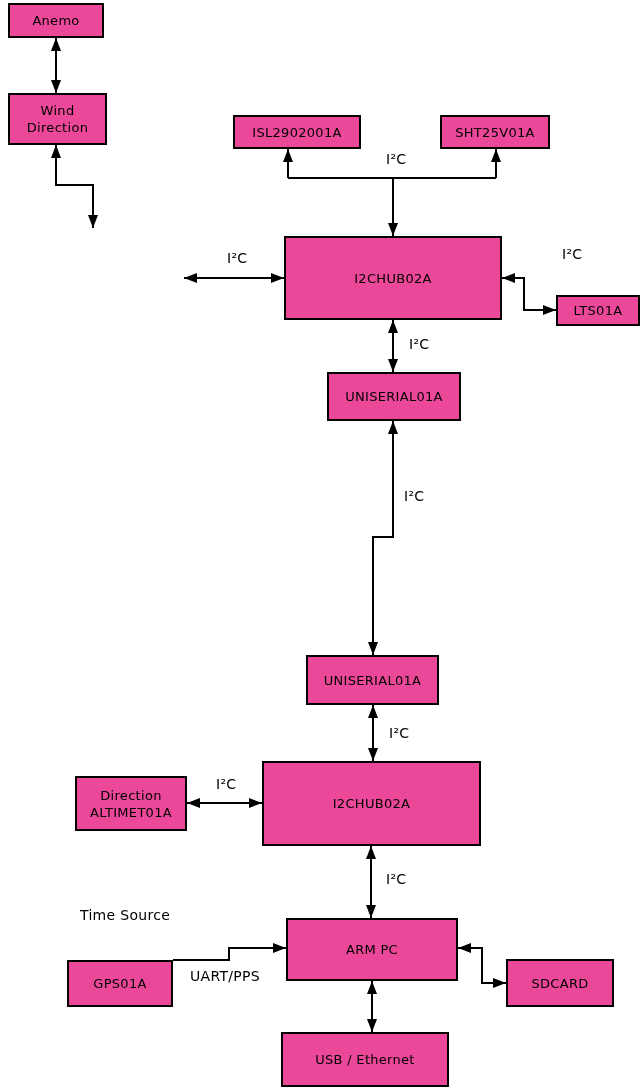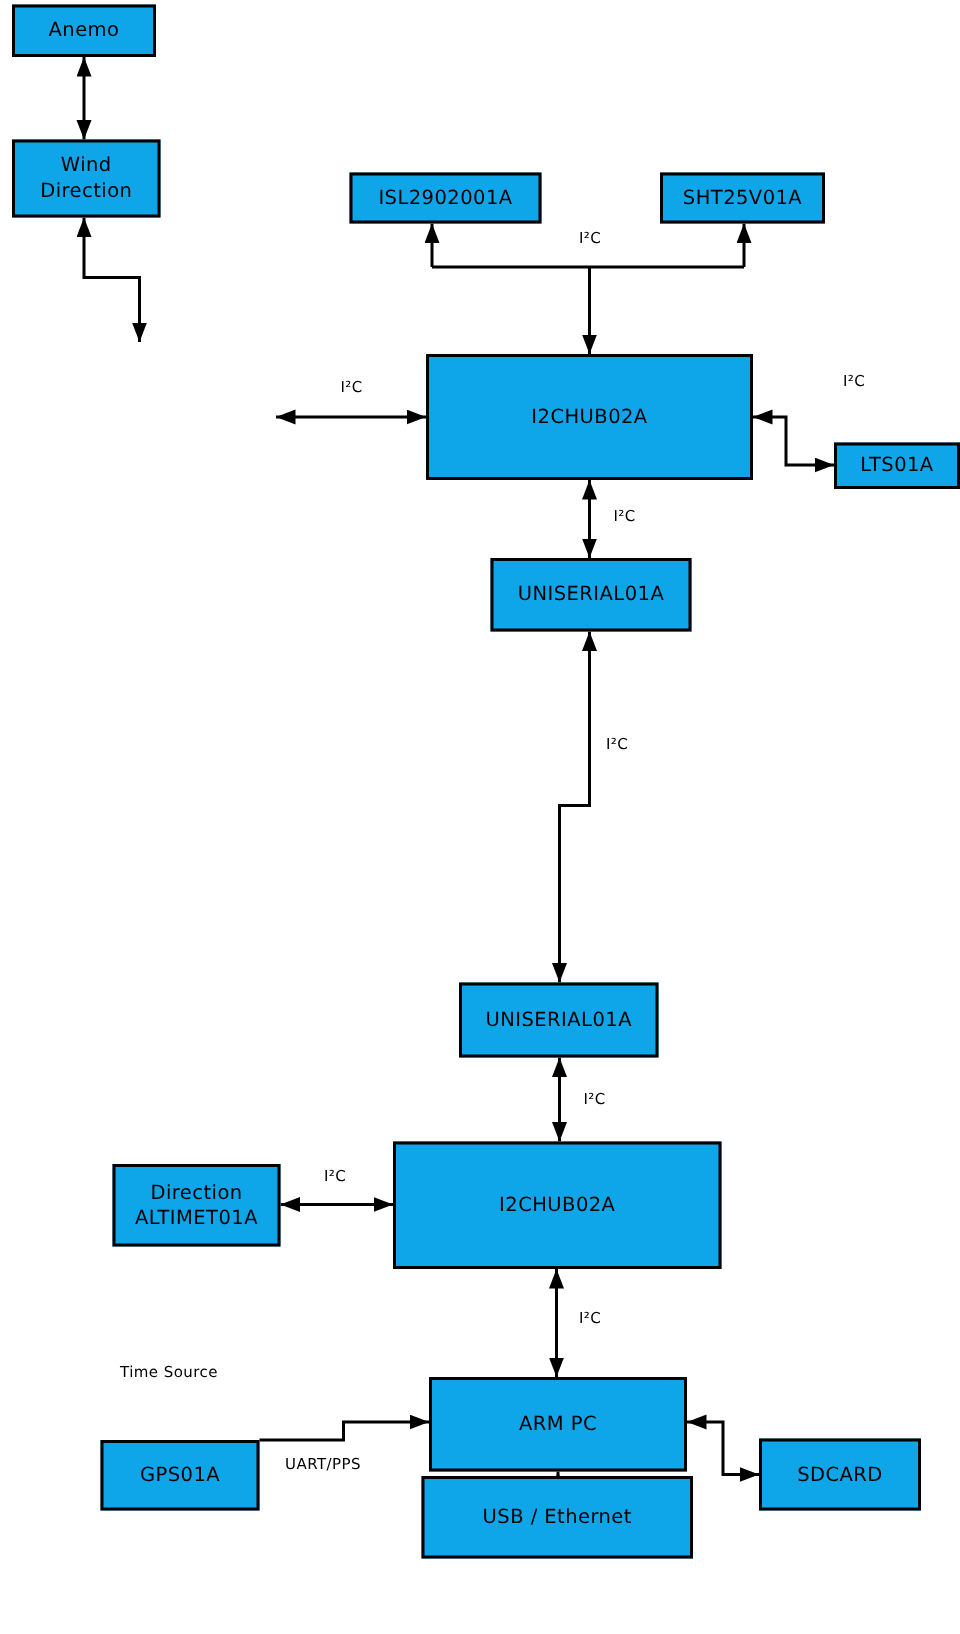--- a/index.html
+++ b/index.html
@@ -20,34 +20,34 @@
     position: absolute;
     left: 0;
     top: 0;
     width: 640px;
     height: 1089px;
   }
   .node {
     position: absolute;
     box-sizing: border-box;
     border: 2px solid #000000;
-    background: #0ea5e9;
+    background: #ec4899;
     display: flex;
     flex-direction: column;
     align-items: center;
     justify-content: center;
     text-align: center;
     font-size: 13px;
     line-height: 17px;
     letter-spacing: 0.3px;
     white-space: nowrap;
   }
   .elabel {
     position: absolute;
-    font-size: 10px;
+    font-size: 14px;
     line-height: 15px;
     letter-spacing: 0.3px;
     white-space: nowrap;
   }
 </style>
 </head>
 <body>
 
 <div id="canvas">
 
@@ -125,21 +125,21 @@
   </div>
 
   <div class="node" style="left:286px; top:918px; width:172px; height:63px">
     <span>ARM PC</span>
   </div>
 
   <div class="node" style="left:506px; top:959px; width:108px; height:48px">
     <span>SDCARD</span>
   </div>
 
-  <div class="node" style="left:281px; top:984px; width:181px; height:55px">
+  <div class="node" style="left:281px; top:1032px; width:168px; height:55px">
     <span>USB / Ethernet</span>
   </div>
 
   <div class="elabel" style="left:386px; top:152px">I²C</div>
 
   <div class="elabel" style="left:227px; top:251px">I²C</div>
 
   <div class="elabel" style="left:562px; top:247px">I²C</div>
 
   <div class="elabel" style="left:409px; top:337px">I²C</div>

